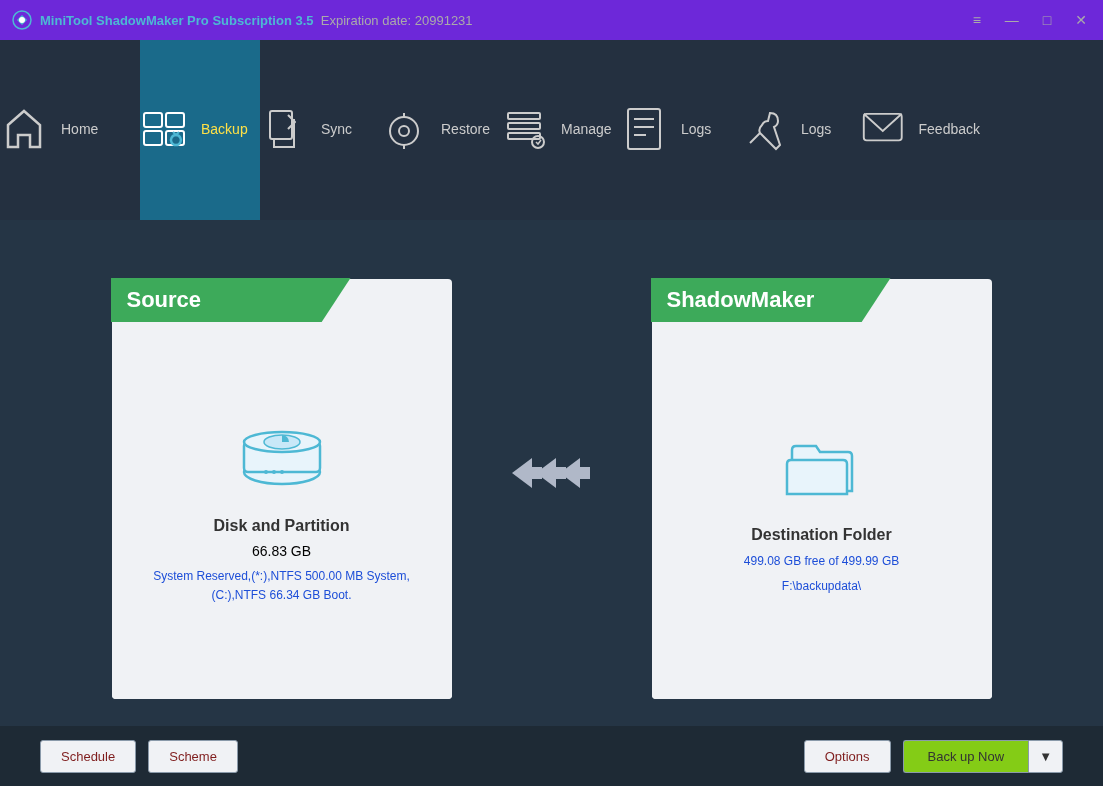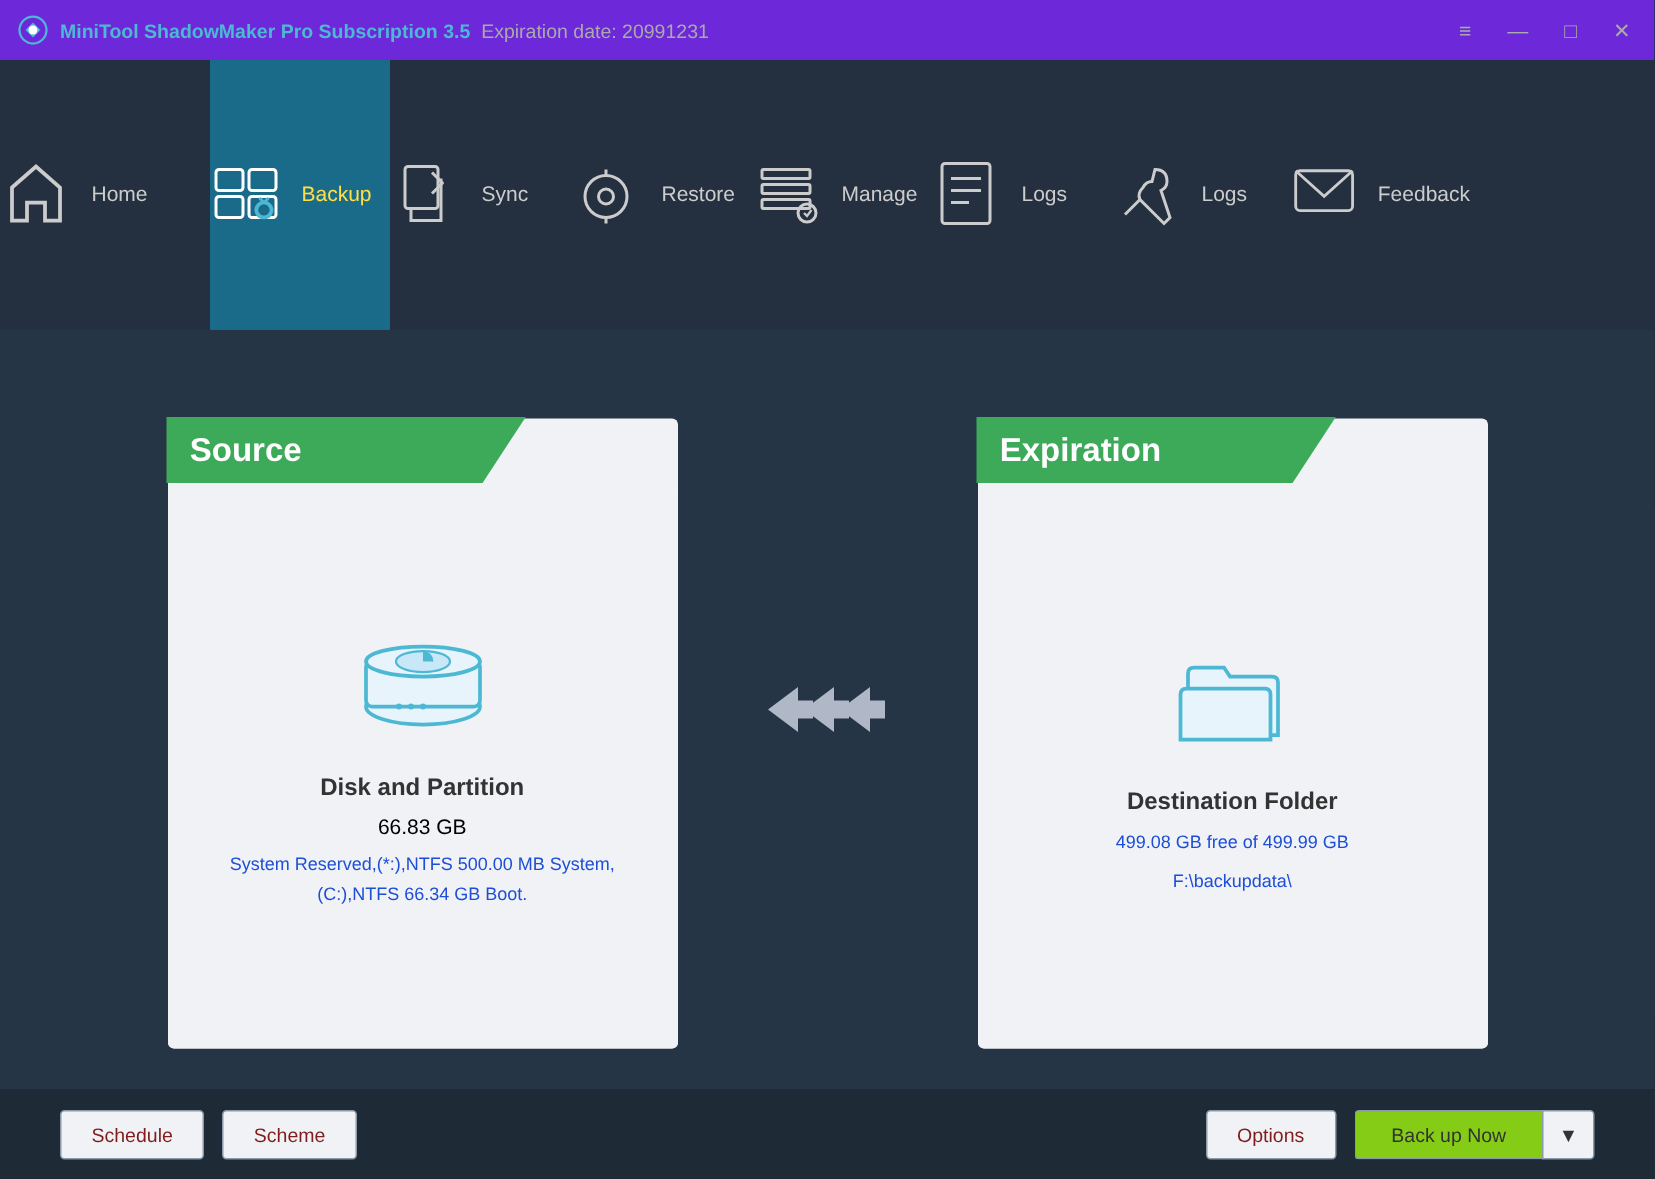--- a/index.html
+++ b/index.html
@@ -342,21 +342,21 @@
   <div class="arrow-container">
     <svg width="80" height="40" viewBox="0 0 80 40" fill="none">
       <path d="M0 20 L20 5 L20 14 L30 14 L30 26 L20 26 L20 35 Z" fill="#b0b8c8"></path>
       <path d="M24 20 L44 5 L44 14 L54 14 L54 26 L44 26 L44 35 Z" fill="#b0b8c8"></path>
       <path d="M48 20 L68 5 L68 14 L78 14 L78 26 L68 26 L68 35 Z" fill="#b0b8c8"></path>
     </svg>
   </div>
 
   <div class="card">
     <div class="card-header destination">
-      <span>Expiration</span>
+      <span>ShadowMaker</span>
     </div>
     <div class="card-body">
 
       <div class="card-icon">
         <svg width="100" height="80" viewBox="0 0 100 80" fill="none">
 
           <path d="M20 30 L20 65 L80 65 L80 30 Q80 26 76 26 L48 26 L44 20 L24 20 Q20 20 20 24 Z" stroke="#4db8d4" stroke-width="2.5" fill="#e8f4fb"></path>
 
           <path d="M15 38 L15 68 L75 68 L75 38 Q75 34 71 34 L19 34 Q15 34 15 38 Z" stroke="#4db8d4" stroke-width="2.5" fill="#e8f4fb"></path>
         </svg>

